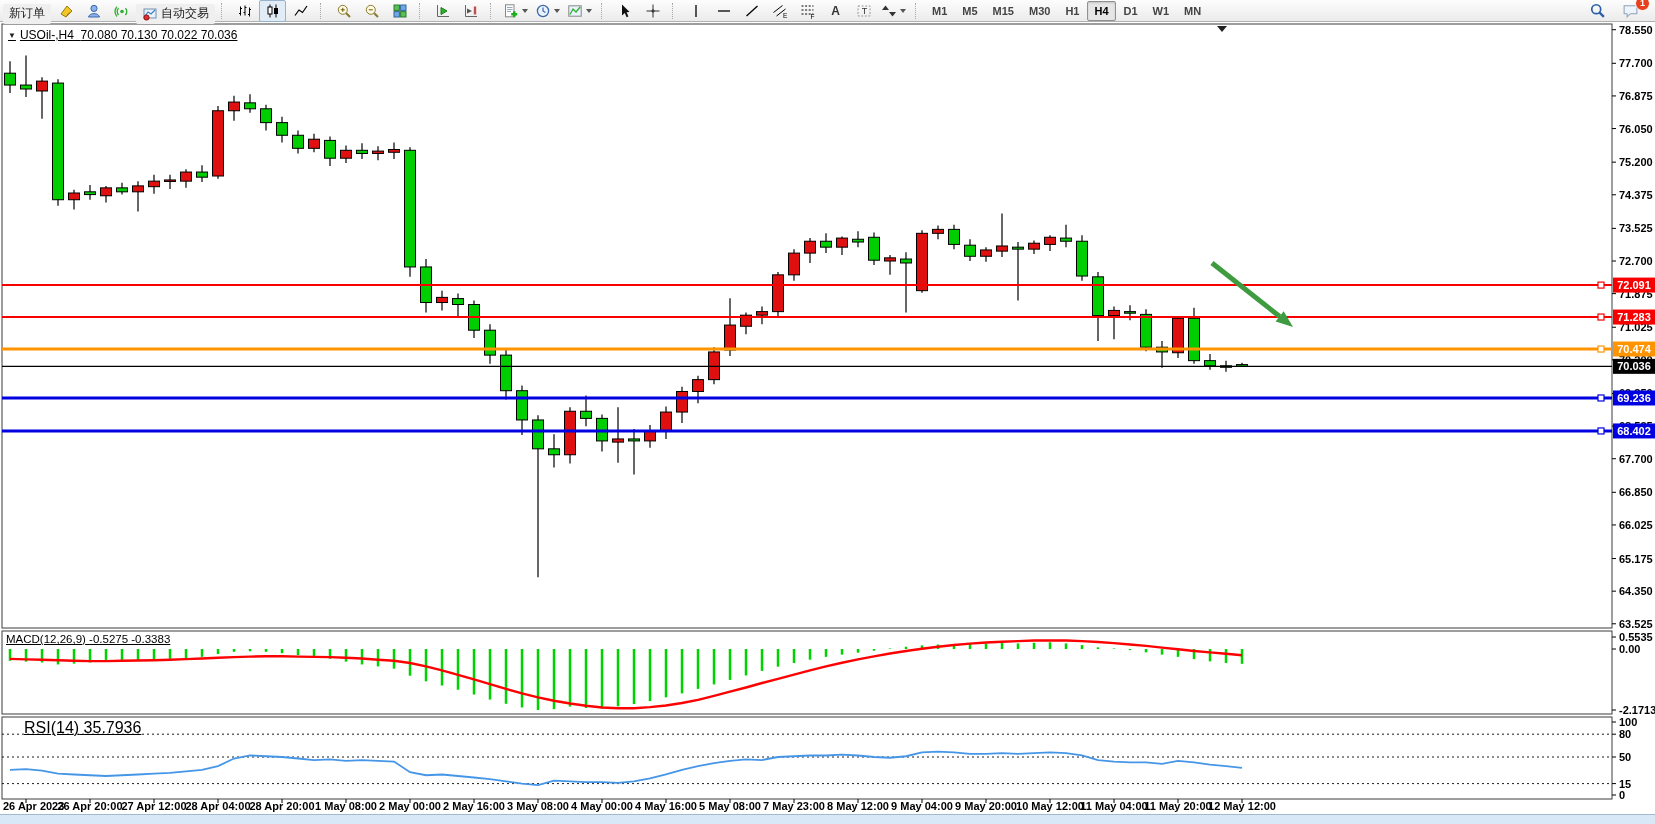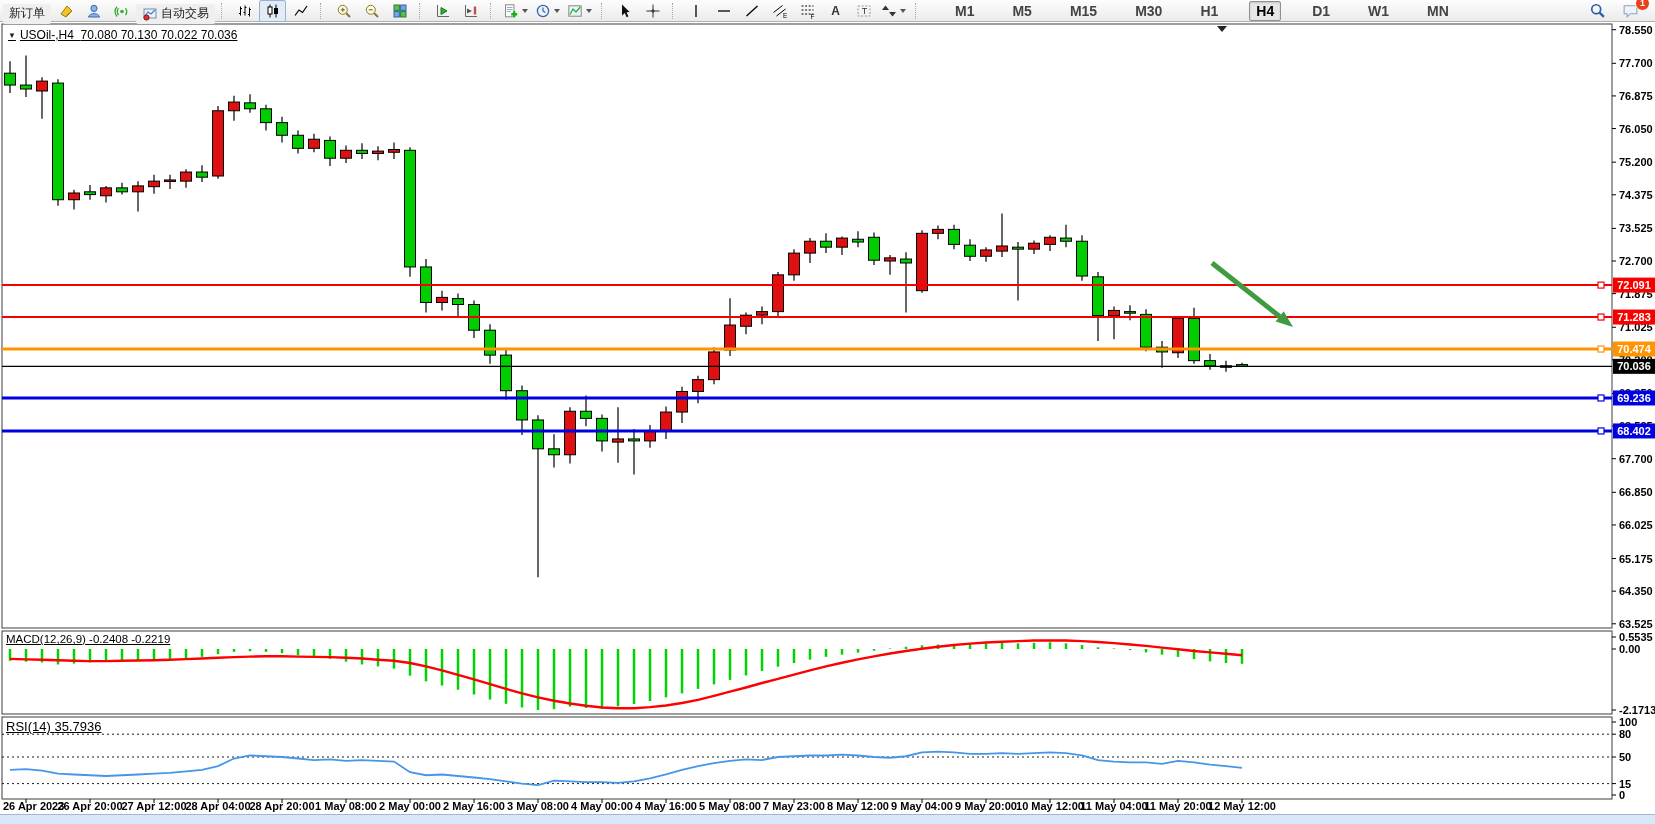--- a/index.html
+++ b/index.html
@@ -6,33 +6,33 @@
   .screen{position:relative;width:1655px;height:824px;background:#ffffff;overflow:hidden;}
   
   .toolbar{position:absolute;top:0;left:0;width:1655px;height:22px;background:linear-gradient(#fdfdfd,#ebebeb);
            border-bottom:1px solid #b0b0b0;display:flex;align-items:center;padding:0 3px;box-sizing:border-box;gap:1px;z-index:30;}
   .tb-btn{height:20px;min-width:21px;display:inline-flex;align-items:center;justify-content:center;
           border:1px solid transparent;border-radius:2px;font-size:12px;color:#222;padding:0 2px;}
   .tb-btn.txt{padding:0 5px;white-space:nowrap;margin-top:6px;}
   .tb-btn.active{border:1px solid #98b2cc;background:#e2ecf7;}
   .tb-sep{width:4px;height:16px;border-left:1px dotted #a8a8a8;margin:0 4px 0 5px;}
   .caret{width:0;height:0;border-left:3px solid transparent;border-right:3px solid transparent;border-top:4px solid #555;margin-left:3px;}
-  .tf-btn{height:18px;display:inline-flex;align-items:center;justify-content:center;font-size:14px;font-weight:bold;
-          color:#444;padding:0 6px;border:1px solid transparent;border-radius:2px;margin-left:23px;}
+  .tf-btn{height:18px;display:inline-flex;align-items:center;justify-content:center;font-size:11px;font-weight:bold;
+          color:#444;padding:0 6px;border:1px solid transparent;border-radius:2px;}
   .tf-btn.active{border:1px solid #909090;background:#e6e6e6;box-shadow:inset 0 1px 2px rgba(0,0,0,.15);color:#000;text-align:center;}
   .right-group{margin-left:auto;display:flex;align-items:center;gap:6px;padding-right:8px;}
   .chat-wrap{position:relative;}
   .badge{position:absolute;top:-5px;right:-7px;background:#e8401c;color:#fff;border-radius:50%;
          width:13px;height:13px;font-size:9px;font-weight:bold;display:flex;align-items:center;justify-content:center;border:1px solid #fff;}
   
   .overlay{position:absolute;font-size:12px;color:#000;z-index:20;white-space:nowrap;text-decoration:underline;}
   #chart-title{top:28px;left:8px;}
   #chart-title .tri{font-size:8px;vertical-align:1px;margin-right:4px;color:#222;}
   #macd-title{top:633px;left:6px;font-size:11.5px;}
-  #rsi-title{top:719px;left:6px;font-size:13px;}
+  #rsi-title{top:719px;left:24px;font-size:16px;}
   .status-bar{position:absolute;left:0;top:814px;width:1655px;height:10px;background:#d9e8f7;border-top:1px solid #a0b8d0;box-sizing:border-box;}
   svg text{font-family:"Liberation Sans","DejaVu Sans",sans-serif;}
   #chart-svg{position:absolute;top:0;left:0;z-index:10;}
 </style>
 </head>
 <body>
 
 <div class="screen">
 
   <div class="toolbar">
@@ -601,20 +601,20 @@
       <line x1="1178" y1="799" x2="1178" y2="803" stroke="#000"></line>
       <text x="1178" y="810" font-size="11" font-weight="bold" fill="#000" text-anchor="middle">11 May 20:00</text>
       <line x1="1242" y1="799" x2="1242" y2="803" stroke="#000"></line>
       <text x="1242" y="810" font-size="11" font-weight="bold" fill="#000" text-anchor="middle">12 May 12:00</text>
     </svg>
 
   <div class="overlay" id="chart-title">
     <span class="tri">▼</span><span>USOil-,H4</span>&nbsp;&nbsp;<span>70.080 70.130 70.022 70.036</span>
   </div>
   <div class="overlay" id="macd-title">
-    <span>MACD(12,26,9)</span> <span>-0.2408 -0.2219</span>
+    <span>MACD(12,26,9)</span> <span>-0.5275 -0.3383</span>
   </div>
   <div class="overlay" id="rsi-title">
     <span>RSI(14)</span> <span>35.7936</span>
   </div>
 
   <div class="status-bar"></div>
 </div>
 
 </body></html>

